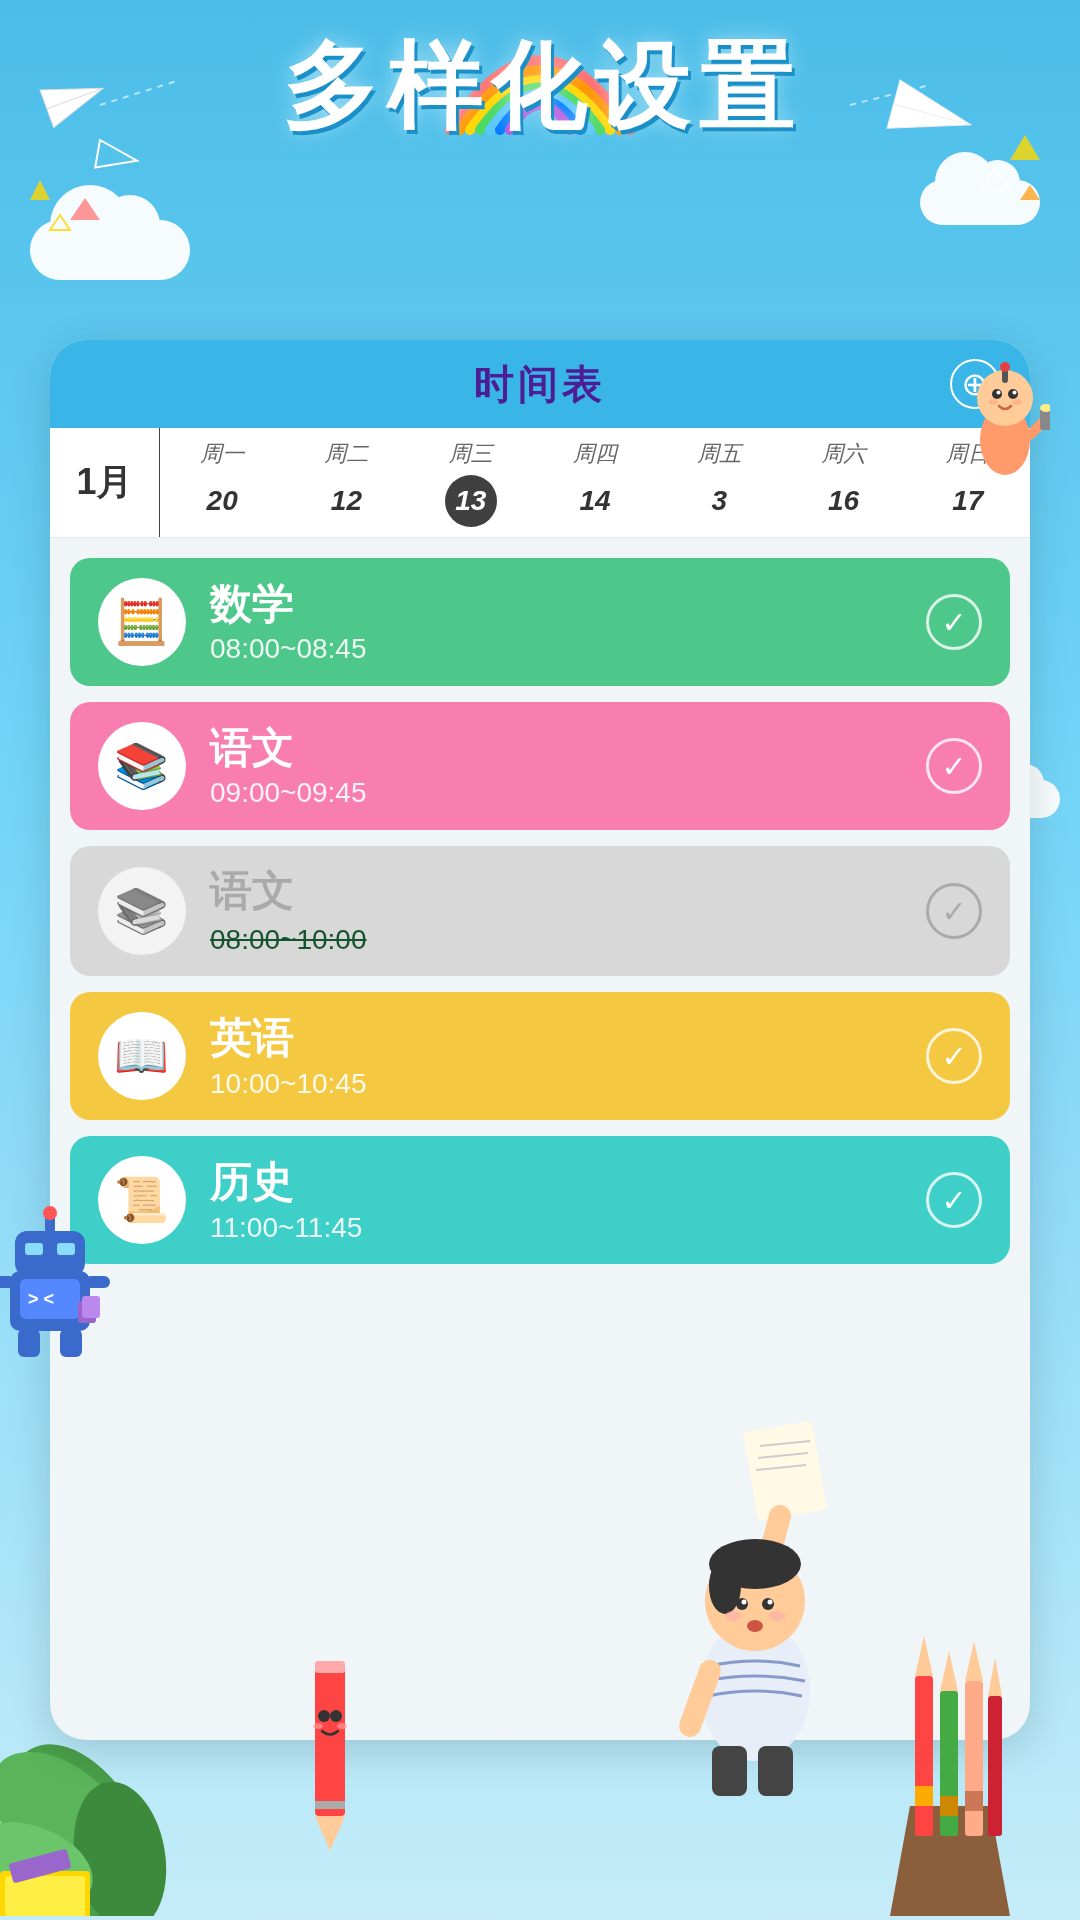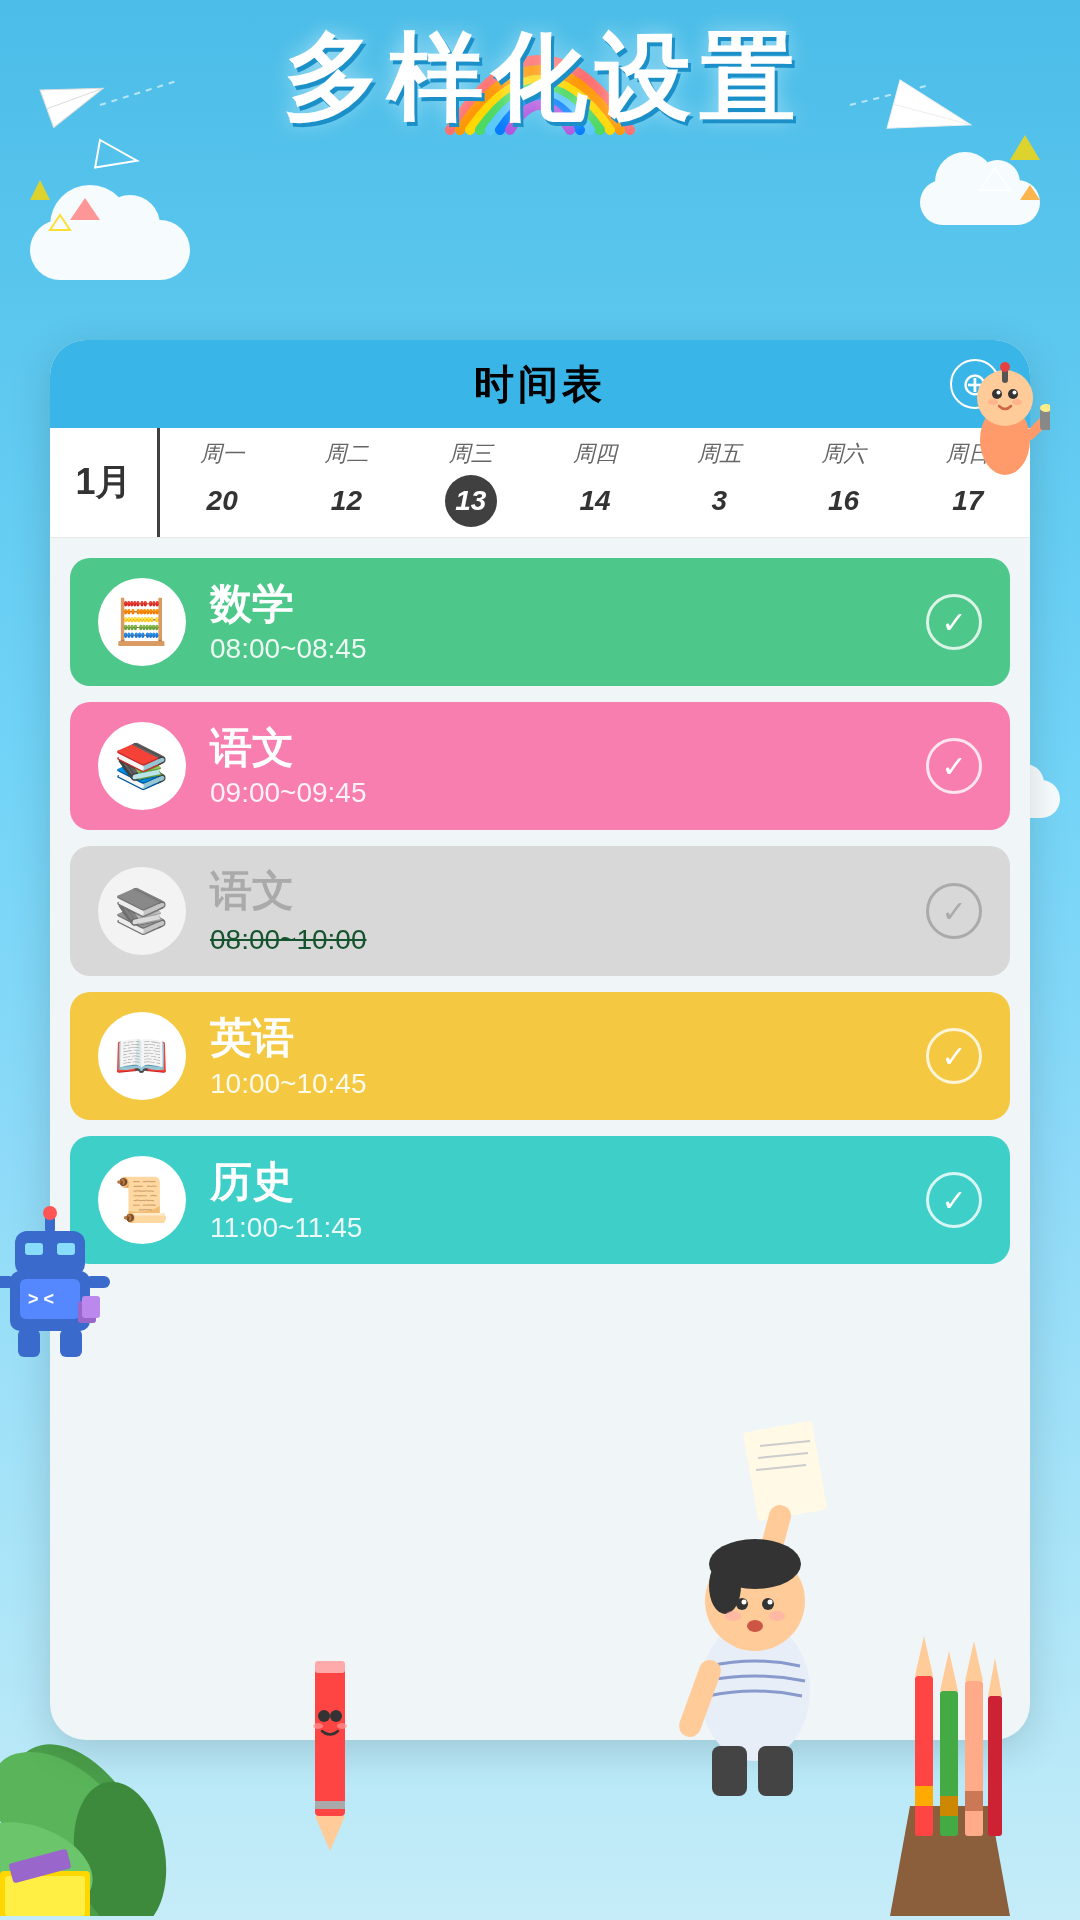--- a/index.html
+++ b/index.html
@@ -17,21 +17,21 @@
     .bg {
       position: absolute;
       top: 0; left: 0; right: 0; bottom: 0;
       background: linear-gradient(180deg, #4bbde8 0%, #72d4f7 40%, #8ddaf8 60%, #a8e4f8 80%, #c5ecf8 100%);
       z-index: 0;
     }
 
     
     .header-area {
       position: absolute;
-      top: 24px;
+      top: 32px;
       left: 0; right: 0;
       text-align: center;
       z-index: 10;
       padding-left: 7px;
     }
 
     .main-title {
       font-size: 96px;
       font-weight: 900;
       color: #fff;
@@ -120,21 +120,21 @@
       height: 88px;
       display: flex;
       align-items: center;
       justify-content: center;
       position: relative;
       padding: 0 30px;
     }
 
     .panel-title {
       font-size: 40px;
-      color: #000000;
+      color: #4c1d95;
       font-weight: 600;
       letter-spacing: 4px;
     }
 
     .panel-add-btn {
       position: absolute;
       right: 30px;
       width: 50px;
       height: 50px;
       border: 2.5px solid #fff;
@@ -156,21 +156,21 @@
       border-bottom: 1px solid #e8e8e8;
     }
 
     .month-cell {
       width: 110px;
       min-width: 110px;
       display: flex;
       flex-direction: column;
       align-items: center;
       justify-content: center;
-      border-right: 3px solid #404040;
+      border-right: 1px solid #404040;
     }
 
     .month-label {
       font-size: 36px;
       font-weight: 700;
       color: #333;
     }
 
     .day-cells {
       flex: 1;

